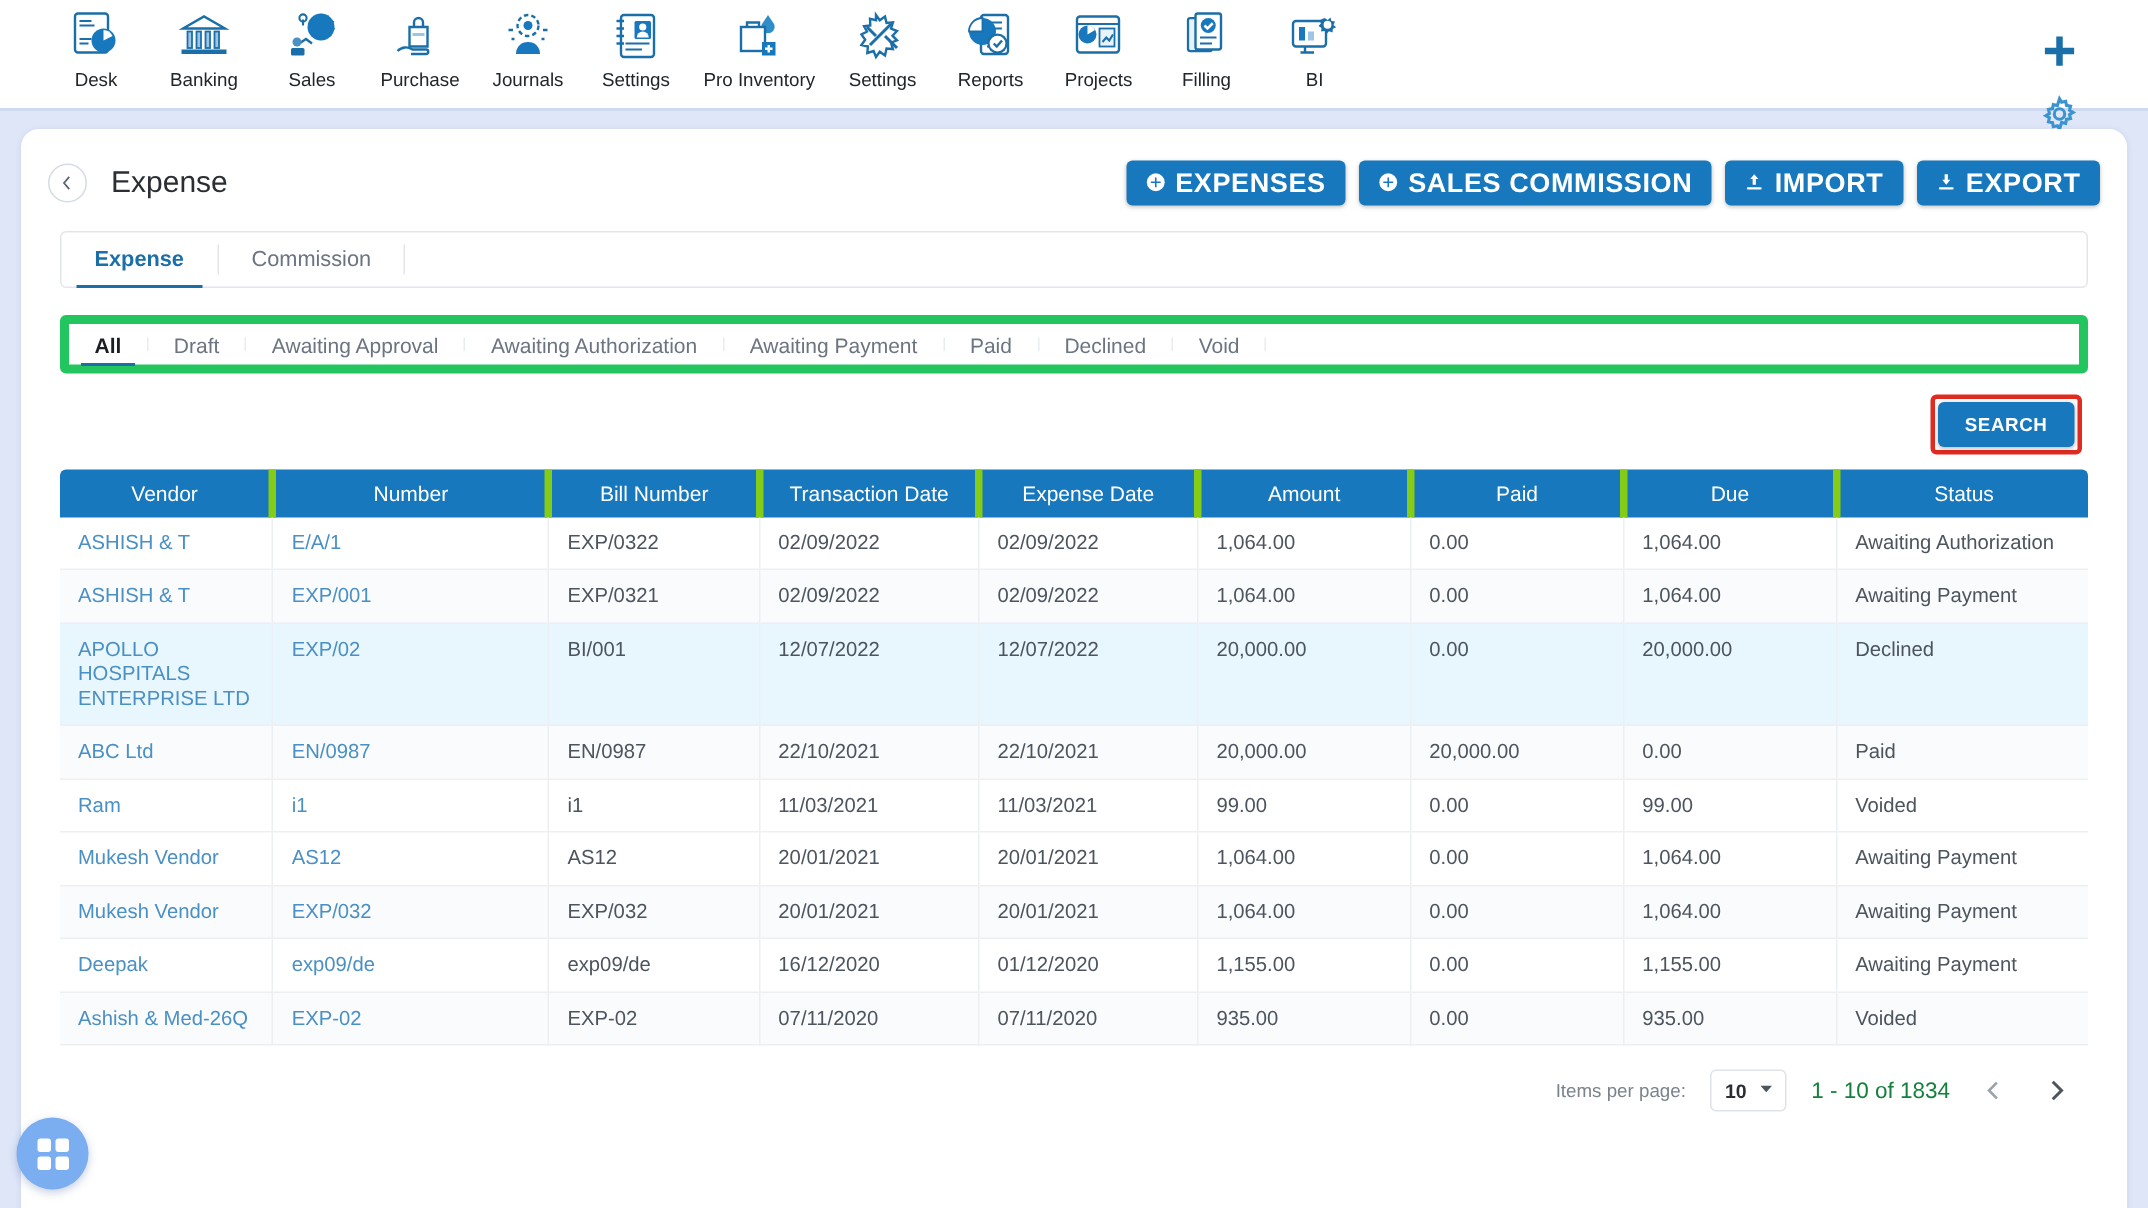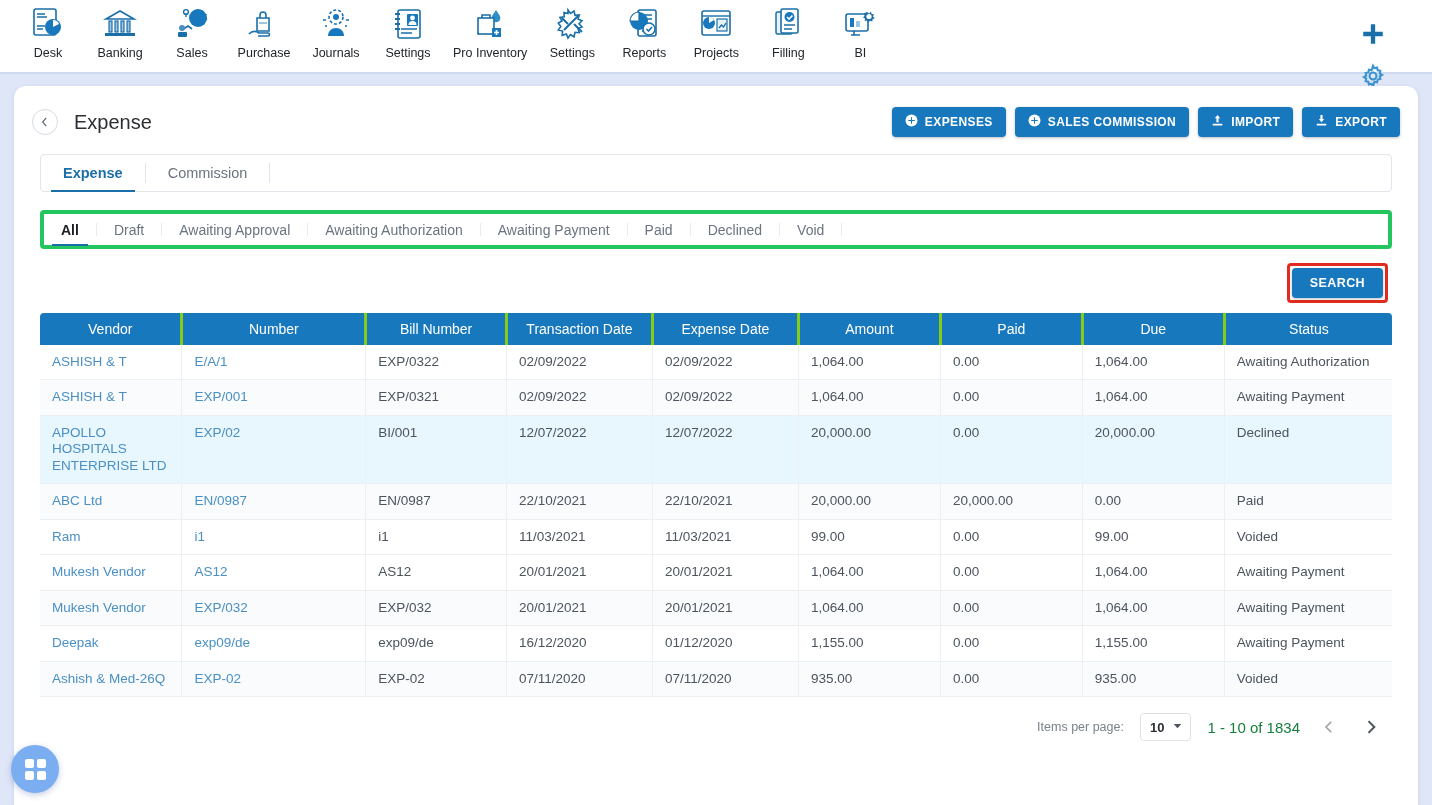--- a/index.html
+++ b/index.html
@@ -13,21 +13,21 @@
   
   .topnav {
     position: absolute; top: 0; left: 0;
     width: 1432px; height: 74px;
     background: #ffffff;
     border-bottom: 2px solid #cfd9f0;
     display: flex; align-items: flex-start;
   }
   .nav-items {
     display: flex; align-items: flex-start;
-    padding-left: 12px; padding-top: 4px;
+    padding-left: 28px; padding-top: 4px;
   }
   .nav-item {
     width: auto; min-width: 54px;
     margin: 0 9px;
     display: flex; flex-direction: column; align-items: center;
     cursor: pointer;
   }
   .nav-icon {
     width: 40px; height: 40px;
     display: flex; align-items: center; justify-content: center;
@@ -72,21 +72,21 @@
     cursor:pointer; flex: 0 0 auto;
   }
   .page-title {
     font-size: 20px; color: #2b2f33; margin-left: 16px; font-weight: normal;
   }
   .head-actions { margin-left: auto; display:flex; gap: 9px; align-items:center; }
   .btn-primary {
     background: #1878bd; color: #fff;
     border: none; border-radius: 4px;
     height: 30px; padding: 0 13px;
-    font-size: 12px; font-weight: bold; letter-spacing: .4px;
+    font-size: 18px; font-weight: bold; letter-spacing: .4px;
     display:flex; align-items:center; gap:7px;
     cursor:pointer;
     box-shadow: 0 1px 3px rgba(0,0,0,.25);
     font-family: "Liberation Sans", sans-serif;
     justify-content: center;
   }
 
   
   .tabbar {
     margin: 14px 26px 0 26px;
@@ -104,21 +104,21 @@
   .tab.active { color: #1b6fa8; font-weight: bold; }
   .tab.active::after {
     content:''; position:absolute; left: 10px; right: 10px; bottom: -1px;
     height: 2.5px; background: #1b6fa8;
   }
   .tab-sep { width:1px; background:#e2e6eb; margin: 8px 0; }
 
   
   .filterbar {
     margin: 18px 26px 0 26px;
-    border: 4px solid #22c55e;
+    border: 6px solid #22c55e;
     border-radius: 4px;
     height: 39px;
     display: flex; align-items: stretch;
   }
   .fil {
     padding: 0 17px;
     display:flex; align-items:center;
     font-size: 14px; color: #6b7480; cursor:pointer; position:relative;
     white-space: nowrap;
   }
@@ -153,21 +153,21 @@
     font-size: 13.5px; color: #4c545e;
   }
 
   
   .table-wrap { margin: 10px 26px 0 26px; }
   table { border-collapse: collapse; width: 100%; table-layout: fixed; }
   thead th {
     background: #1878bd; color:#fff;
     font-size: 14px; font-weight: normal;
     height: 32px; text-align:center;
-    border-right: 3px solid #84cc16;
+    border-right: 5px solid #84cc16;
   }
   thead th:last-child { border-right: none; }
   thead tr th:first-child { border-top-left-radius: 4px; }
   thead tr th:last-child { border-top-right-radius: 4px; }
   tbody td {
     font-size: 13.5px; color:#4c545e;
     padding: 9px 12px;
     border-right: 1px solid #edf0f3;
     border-bottom: 1px solid #edf0f3;
     vertical-align: top;

